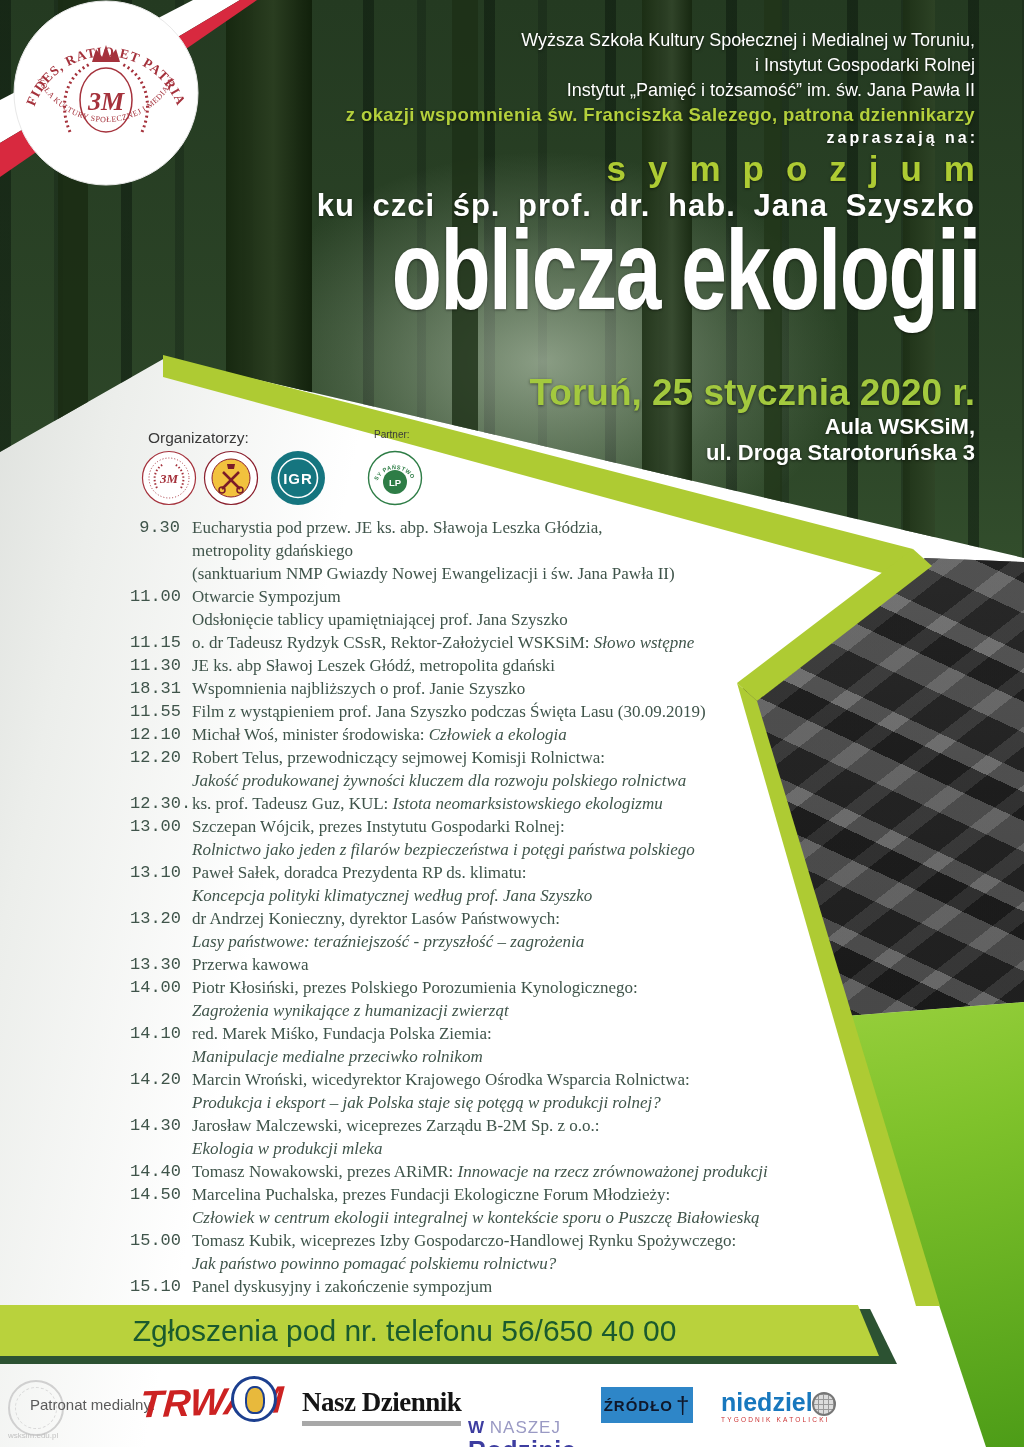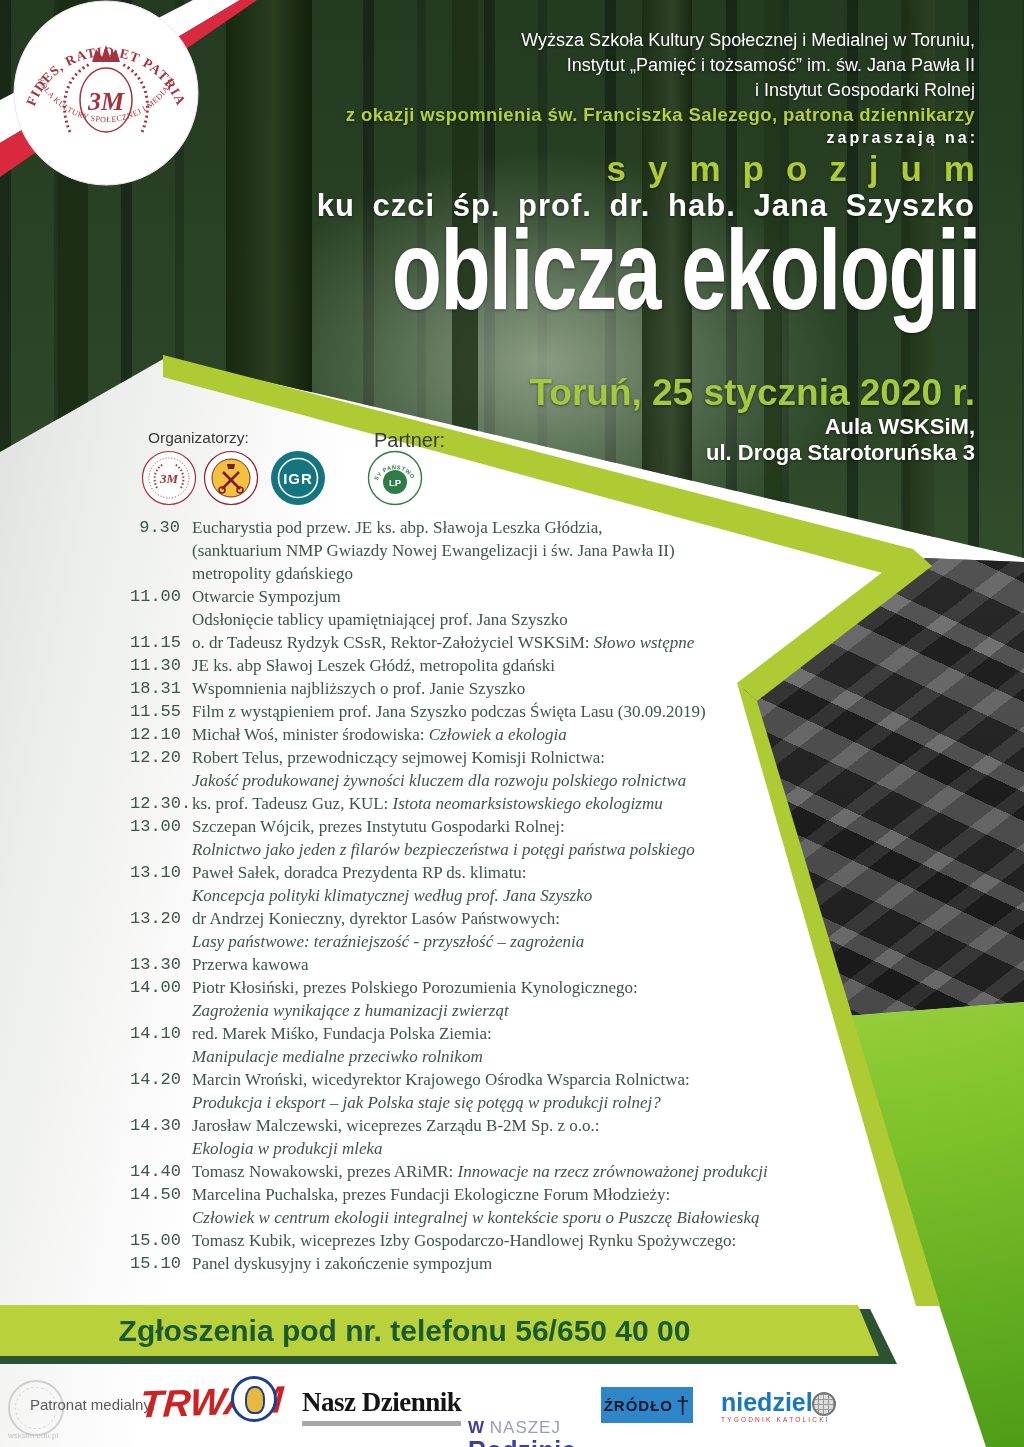--- a/index.html
+++ b/index.html
@@ -46,35 +46,35 @@
   .occasion{position:absolute;right:49px;top:104px;color:#b4d03c;font-weight:bold;font-size:18.5px;letter-spacing:.4px;}
   .invite{position:absolute;right:46px;top:129px;color:#fff;font-weight:bold;font-size:16px;letter-spacing:3px;}
   .sympozjum{position:absolute;right:27px;top:149px;color:#aecb33;font-weight:bold;font-size:35px;letter-spacing:22px;}
   .dedication{position:absolute;right:49px;top:188px;color:#fff;font-weight:bold;font-size:31px;letter-spacing:1px;word-spacing:8px;}
   .big-title{position:absolute;right:44px;top:216px;}
   .big-title span{display:inline-block;font-size:114px;line-height:.95;font-weight:bold;color:#fff;letter-spacing:-2px;transform:scaleX(.72);transform-origin:100% 0;}
   .date-line{position:absolute;right:49px;top:372px;color:#a3c93e;font-weight:bold;font-size:37px;margin-left:12px;}
   .venue{position:absolute;right:49px;top:414px;text-align:right;color:#fff;font-weight:bold;font-size:22px;line-height:26px;}
   
   .org-label{position:absolute;left:148px;top:429px;font-size:15.5px;color:#3a3a3a;}
-  .partner-label{position:absolute;left:374px;top:429px;font-size:20px;color:#3a3a3a;}
+  .partner-label{position:absolute;left:374px;top:429px;font-size:10px;color:#3a3a3a;}
   .olg{position:absolute;top:450px;width:56px;height:56px;}
   
   .schedule{position:absolute;left:130px;top:516px;width:660px;color:#3f544a;
     font-family:"Liberation Serif","DejaVu Serif",serif;font-size:17px;}
   .sch-line{display:flex;line-height:23px;white-space:pre;}
   .sch-time{width:50px;text-align:right;padding-right:12px;flex:none;font-family:Liberation Mono, monospace;}
   .sch-text .it{font-style:italic;}
   
   .banner-shadow{position:absolute;top:1309px;left:0;width:897px;height:55px;background:#2c5232;
     clip-path:polygon(0 0,97% 0,100% 100%,0 100%);}
   .banner{position:absolute;top:1305px;left:0;width:879px;height:51px;background:#b9d23c;
     clip-path:polygon(0 0,97.6% 0,100% 100%,0 100%);
     display:flex;align-items:center;justify-content:center;box-sizing:border-box;padding-right:70px;
-    color:#1a5a2e;font-weight:bold;font-size:30px;}
+    color:#1a5a2e;font-weight:normal;font-size:30px;}
   
   .wm-circle{position:absolute;left:8px;top:1380px;width:56px;height:56px;border-radius:50%;
     border:2px solid #d0d0d0;box-sizing:border-box;}
   .wm-circle:after{content:"";position:absolute;inset:5px;border-radius:50%;border:1px dashed #d8d8d8;}
   .wm-url{position:absolute;left:8px;top:1431px;font-size:8px;color:#c2c2c2;}
   .patron-label{position:absolute;left:30px;top:1396px;font-size:15px;color:#5a5a5a;}
   .trwam{position:absolute;left:140px;top:1381px;color:#cc2222;font-weight:bold;font-style:italic;
     font-size:38px;letter-spacing:0;transform:skewX(-6deg) rotate(-2deg);}
   .rm{position:absolute;left:231px;top:1376px;width:46px;height:46px;border-radius:50%;
     border:3px solid #1c3f8f;background:#fff;box-sizing:border-box;}
@@ -137,22 +137,22 @@
       <path d="M92,62 L96,49 L102,57 L106,45 L110,57 L116,49 L120,62 Z" fill="#a5323c"></path>
       <ellipse cx="106" cy="100" rx="26" ry="32" fill="none" stroke="#a5323c" stroke-width="1.5"></ellipse>
       <path d="M70,132 C58,104 66,76 90,64" fill="none" stroke="#a5323c" stroke-width="3" stroke-dasharray="2,3"></path>
       <path d="M142,132 C154,104 146,76 122,64" fill="none" stroke="#a5323c" stroke-width="3" stroke-dasharray="2,3"></path>
       <text x="106" y="110" text-anchor="middle" font-family="Liberation Serif,serif" font-style="italic" font-weight="bold" font-size="26" fill="#a5323c">3M</text>
     </g>
   </svg>
 
   <div class="org-lines ph-shadow">
     <div>Wyższa Szkoła Kultury Społecznej i Medialnej w Toruniu,</div>
+    <div>i Instytut Gospodarki Rolnej</div>
     <div>Instytut „Pamięć i tożsamość” im. św. Jana Pawła II</div>
-    <div>i Instytut Gospodarki Rolnej</div>
   </div>
   <div class="occasion ph-shadow">z okazji wspomnienia św. Franciszka Salezego, patrona dziennikarzy</div>
   <div class="invite ph-shadow">zapraszają na:</div>
   <div class="sympozjum ph-shadow">sympozjum</div>
   <div class="dedication ph-shadow">ku czci śp. prof. dr. hab. Jana Szyszko</div>
   <div class="big-title ph-shadow">
     <span>oblicza ekologii</span>
   </div>
   <div class="date-line ph-shadow">Toruń, 25 stycznia 2020 r.</div>
   <div class="venue ph-shadow">
@@ -202,22 +202,22 @@
       <text font-family="Liberation Sans,sans-serif" font-size="5.6" font-weight="bold" fill="#2e7d46" letter-spacing=".6">
         <textPath href="#lpArc" startOffset="50%" text-anchor="middle">LASY PAŃSTWOWE</textPath>
       </text>
       <circle cx="28" cy="32" r="12" fill="#2e7d46"></circle>
       <text x="28" y="36" text-anchor="middle" font-family="Liberation Sans,sans-serif" font-weight="bold" font-size="9.5" fill="#ffffff">LP</text>
     </svg>
   </span>
 
   <div class="schedule">
       <div class="sch-line"><span class="sch-time">9.30</span><span class="sch-text"><span>Eucharystia pod przew. JE ks. abp. Sławoja Leszka Głódzia,</span></span></div>
+      <div class="sch-line"><span class="sch-time"></span><span class="sch-text"><span>metropolity gdańskiego</span></span></div>
       <div class="sch-line"><span class="sch-time"></span><span class="sch-text"><span>(sanktuarium NMP Gwiazdy Nowej Ewangelizacji i św. Jana Pawła II)</span></span></div>
-      <div class="sch-line"><span class="sch-time"></span><span class="sch-text"><span>metropolity gdańskiego</span></span></div>
       <div class="sch-line"><span class="sch-time">11.00</span><span class="sch-text"><span>Otwarcie Sympozjum</span></span></div>
       <div class="sch-line"><span class="sch-time"></span><span class="sch-text"><span>Odsłonięcie tablicy upamiętniającej prof. Jana Szyszko</span></span></div>
       <div class="sch-line"><span class="sch-time">11.15</span><span class="sch-text"><span>o. dr Tadeusz Rydzyk CSsR, Rektor-Założyciel WSKSiM: </span><span class="it">Słowo wstępne</span></span></div>
       <div class="sch-line"><span class="sch-time">11.30</span><span class="sch-text"><span>JE ks. abp Sławoj Leszek Głódź, metropolita gdański</span></span></div>
       <div class="sch-line"><span class="sch-time">18.31</span><span class="sch-text"><span>Wspomnienia najbliższych o prof. Janie Szyszko</span></span></div>
       <div class="sch-line"><span class="sch-time">11.55</span><span class="sch-text"><span>Film z wystąpieniem prof. Jana Szyszko podczas Święta Lasu (30.09.2019)</span></span></div>
       <div class="sch-line"><span class="sch-time">12.10</span><span class="sch-text"><span>Michał Woś, minister środowiska: </span><span class="it">Człowiek a ekologia</span></span></div>
       <div class="sch-line"><span class="sch-time">12.20</span><span class="sch-text"><span>Robert Telus, przewodniczący sejmowej Komisji Rolnictwa:</span></span></div>
       <div class="sch-line"><span class="sch-time"></span><span class="sch-text"><span class="it">Jakość produkowanej żywności kluczem dla rozwoju polskiego rolnictwa</span></span></div>
       <div class="sch-line"><span class="sch-time">12.30.</span><span class="sch-text"><span>ks. prof. Tadeusz Guz, KUL: </span><span class="it">Istota neomarksistowskiego ekologizmu</span></span></div>
@@ -233,21 +233,21 @@
       <div class="sch-line"><span class="sch-time">14.10</span><span class="sch-text"><span>red. Marek Miśko, Fundacja Polska Ziemia:</span></span></div>
       <div class="sch-line"><span class="sch-time"></span><span class="sch-text"><span class="it">Manipulacje medialne przeciwko rolnikom</span></span></div>
       <div class="sch-line"><span class="sch-time">14.20</span><span class="sch-text"><span>Marcin Wroński, wicedyrektor Krajowego Ośrodka Wsparcia Rolnictwa:</span></span></div>
       <div class="sch-line"><span class="sch-time"></span><span class="sch-text"><span class="it">Produkcja i eksport – jak Polska staje się potęgą w produkcji rolnej?</span></span></div>
       <div class="sch-line"><span class="sch-time">14.30</span><span class="sch-text"><span>Jarosław Malczewski, wiceprezes Zarządu B-2M Sp. z o.o.:</span></span></div>
       <div class="sch-line"><span class="sch-time"></span><span class="sch-text"><span class="it">Ekologia w produkcji mleka</span></span></div>
       <div class="sch-line"><span class="sch-time">14.40</span><span class="sch-text"><span>Tomasz Nowakowski, prezes ARiMR: </span><span class="it">Innowacje na rzecz zrównoważonej produkcji</span></span></div>
       <div class="sch-line"><span class="sch-time">14.50</span><span class="sch-text"><span>Marcelina Puchalska, prezes Fundacji Ekologiczne Forum Młodzieży:</span></span></div>
       <div class="sch-line"><span class="sch-time"></span><span class="sch-text"><span class="it">Człowiek w centrum ekologii integralnej w kontekście sporu o Puszczę Białowieską</span></span></div>
       <div class="sch-line"><span class="sch-time">15.00</span><span class="sch-text"><span>Tomasz Kubik, wiceprezes Izby Gospodarczo-Handlowej Rynku Spożywczego:</span></span></div>
-      <div class="sch-line"><span class="sch-time"></span></div>
+      <div class="sch-line"><span class="sch-time"></span><span class="sch-text"><span class="it">Jak państwo powinno pomagać polskiemu rolnictwu?</span></span></div>
       <div class="sch-line"><span class="sch-time">15.10</span><span class="sch-text"><span>Panel dyskusyjny i zakończenie sympozjum</span></span></div>
     </div>
 
   <div class="banner-shadow"></div>
   <div class="banner">
     <span>Zgłoszenia pod nr. telefonu 56/650 40 00</span>
   </div>
 
   <div class="wm-circle"></div>
   <div class="wm-url">wsksim.edu.pl</div>

